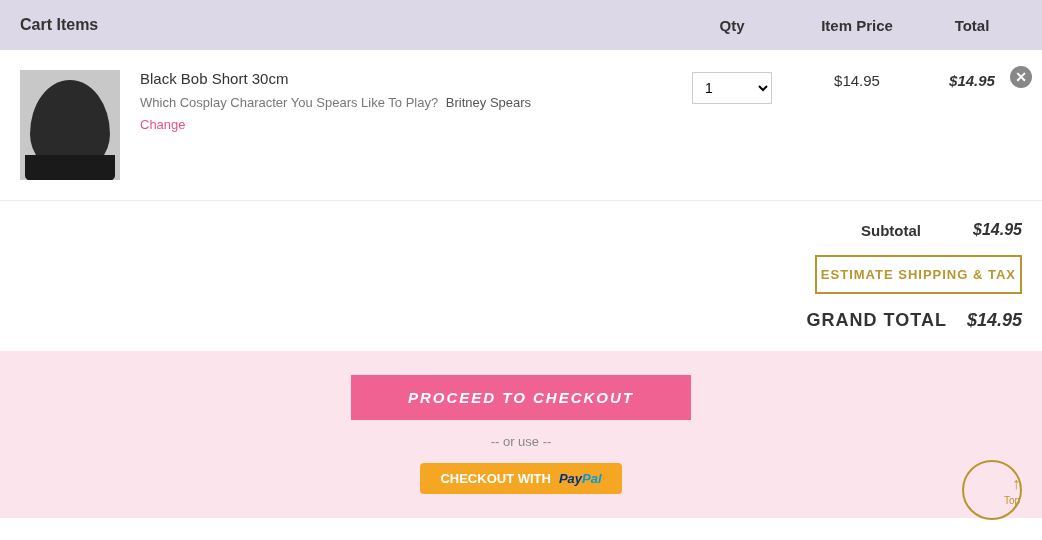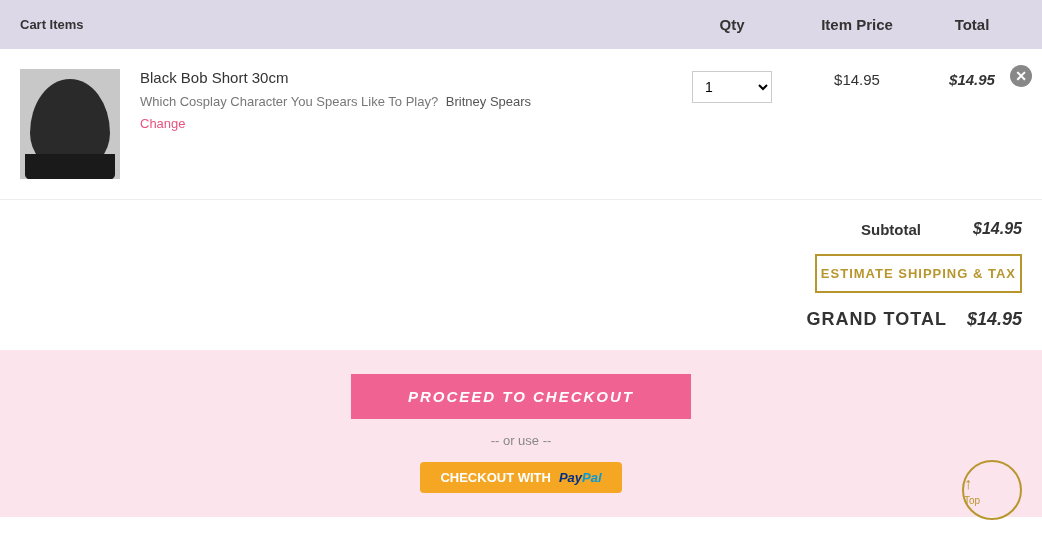--- a/index.html
+++ b/index.html
@@ -10,21 +10,21 @@
       color: #333;
     }
 
     
     .cart-header {
       background: #ddd8e8;
       display: flex;
       align-items: center;
       padding: 16px 20px;
     }
-    .col-items { flex: 1; font-weight: bold; font-size: 13px; }
+    .col-items { flex: 1; font-weight: bold; font-size: 16px; }
     .col-qty { width: 120px; text-align: center; font-weight: bold; font-size: 15px; }
     .col-price { width: 130px; text-align: center; font-weight: bold; font-size: 15px; }
     .col-total { width: 100px; text-align: center; font-weight: bold; font-size: 15px; }
 
     
     .cart-item {
       display: flex;
       align-items: flex-start;
       padding: 20px;
       border-bottom: 1px solid #eee;
@@ -251,21 +251,21 @@
       position: fixed;
       bottom: 20px;
       right: 20px;
       width: 60px;
       height: 60px;
       background: transparent;
       border: 2px solid #b8962e;
       border-radius: 50%;
       display: flex;
       flex-direction: column;
-      align-items: flex-start;
+      align-items: flex-end;
       justify-content: center;
       cursor: pointer;
       color: #b8962e;
       font-size: 10px;
       text-align: center;
       gap: 2px;
     }
     .back-to-top::before {
       content: '↑';
       font-size: 16px;

